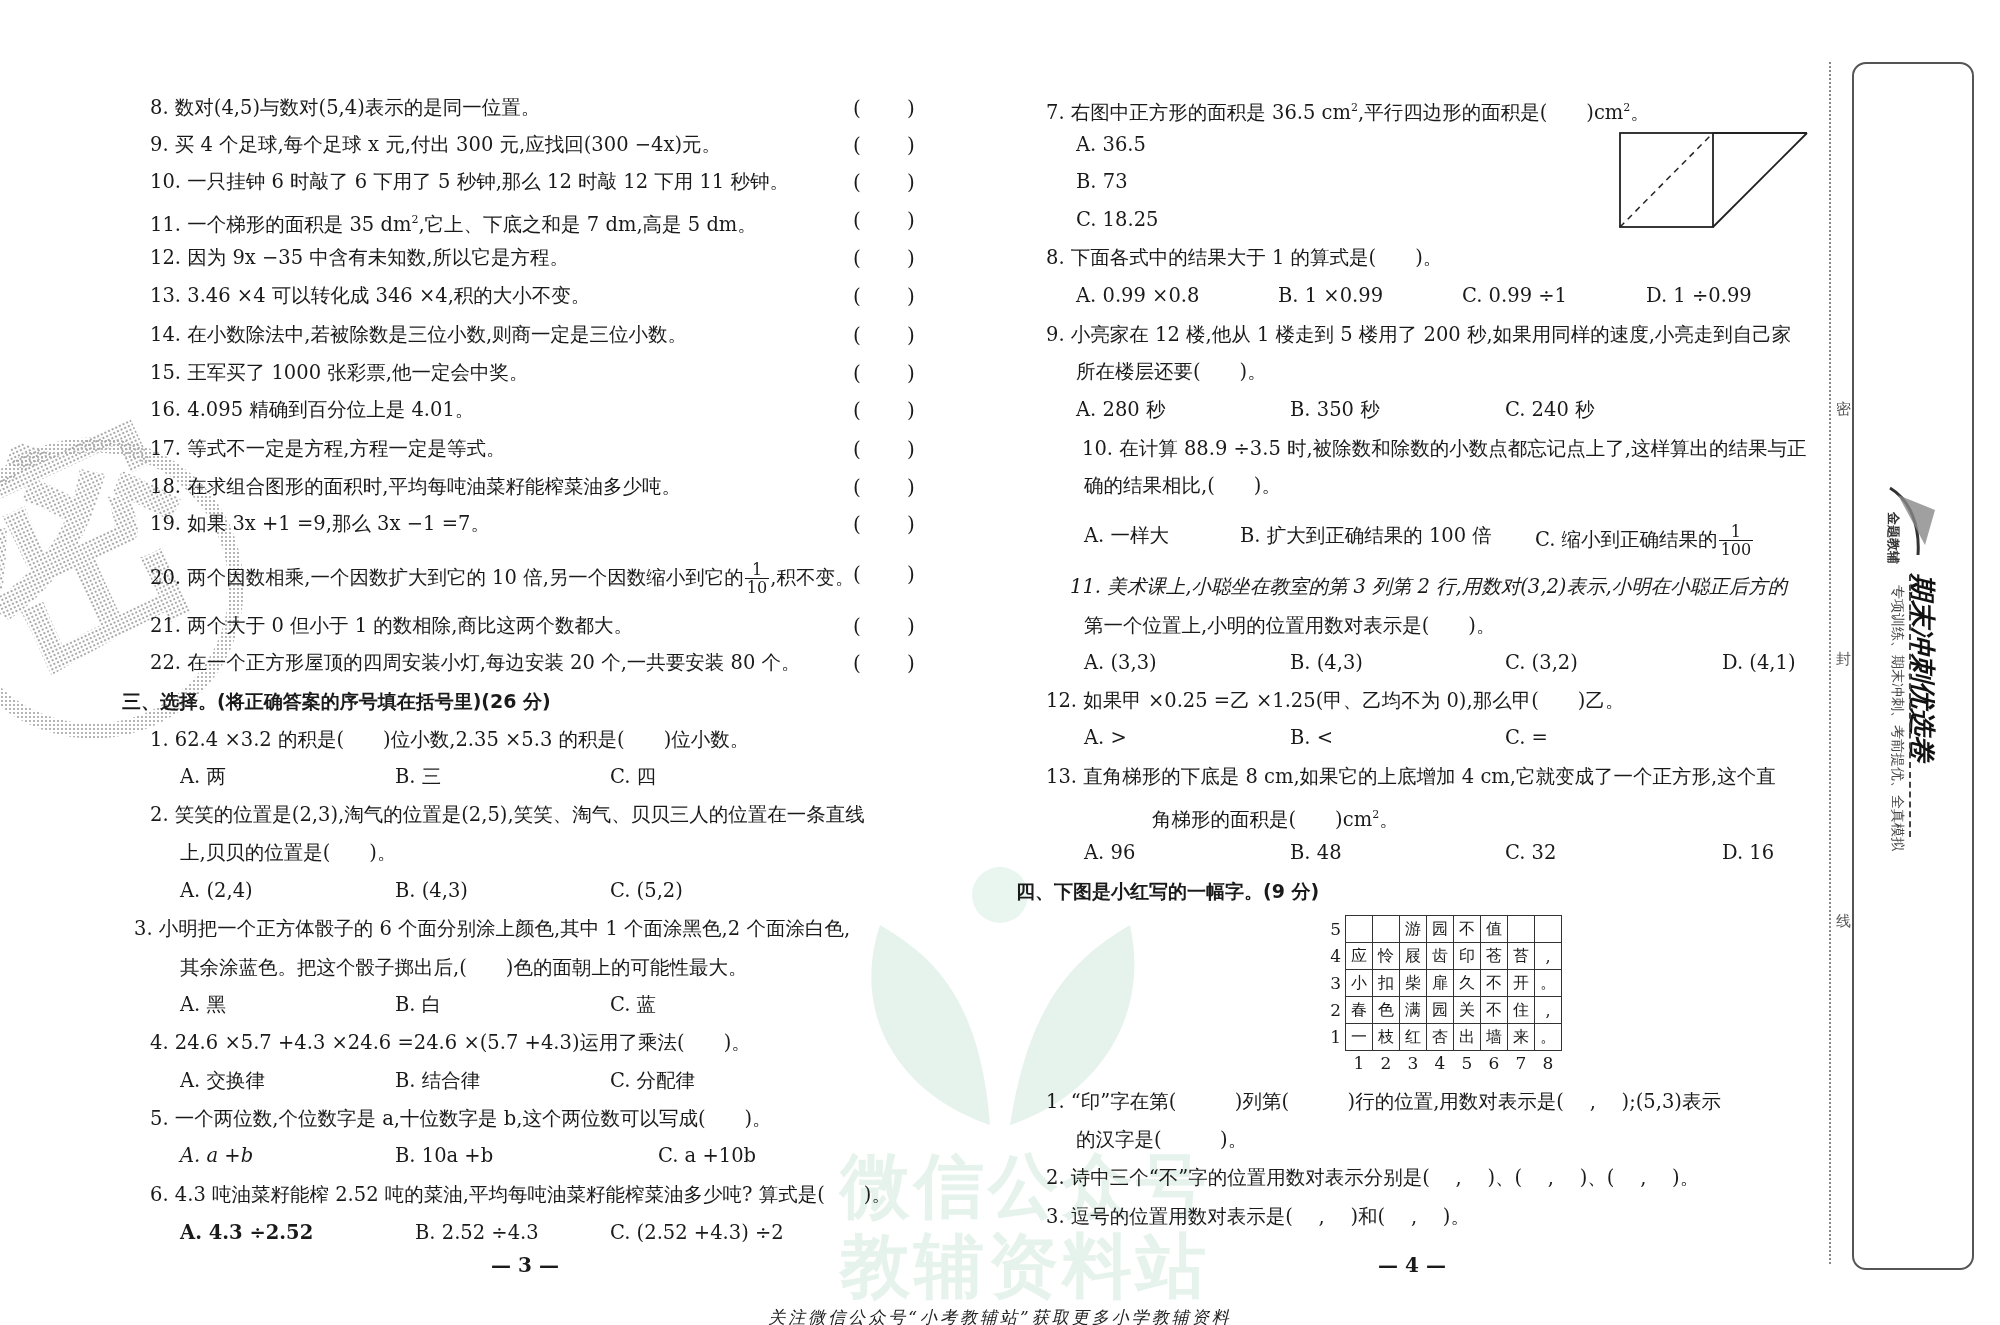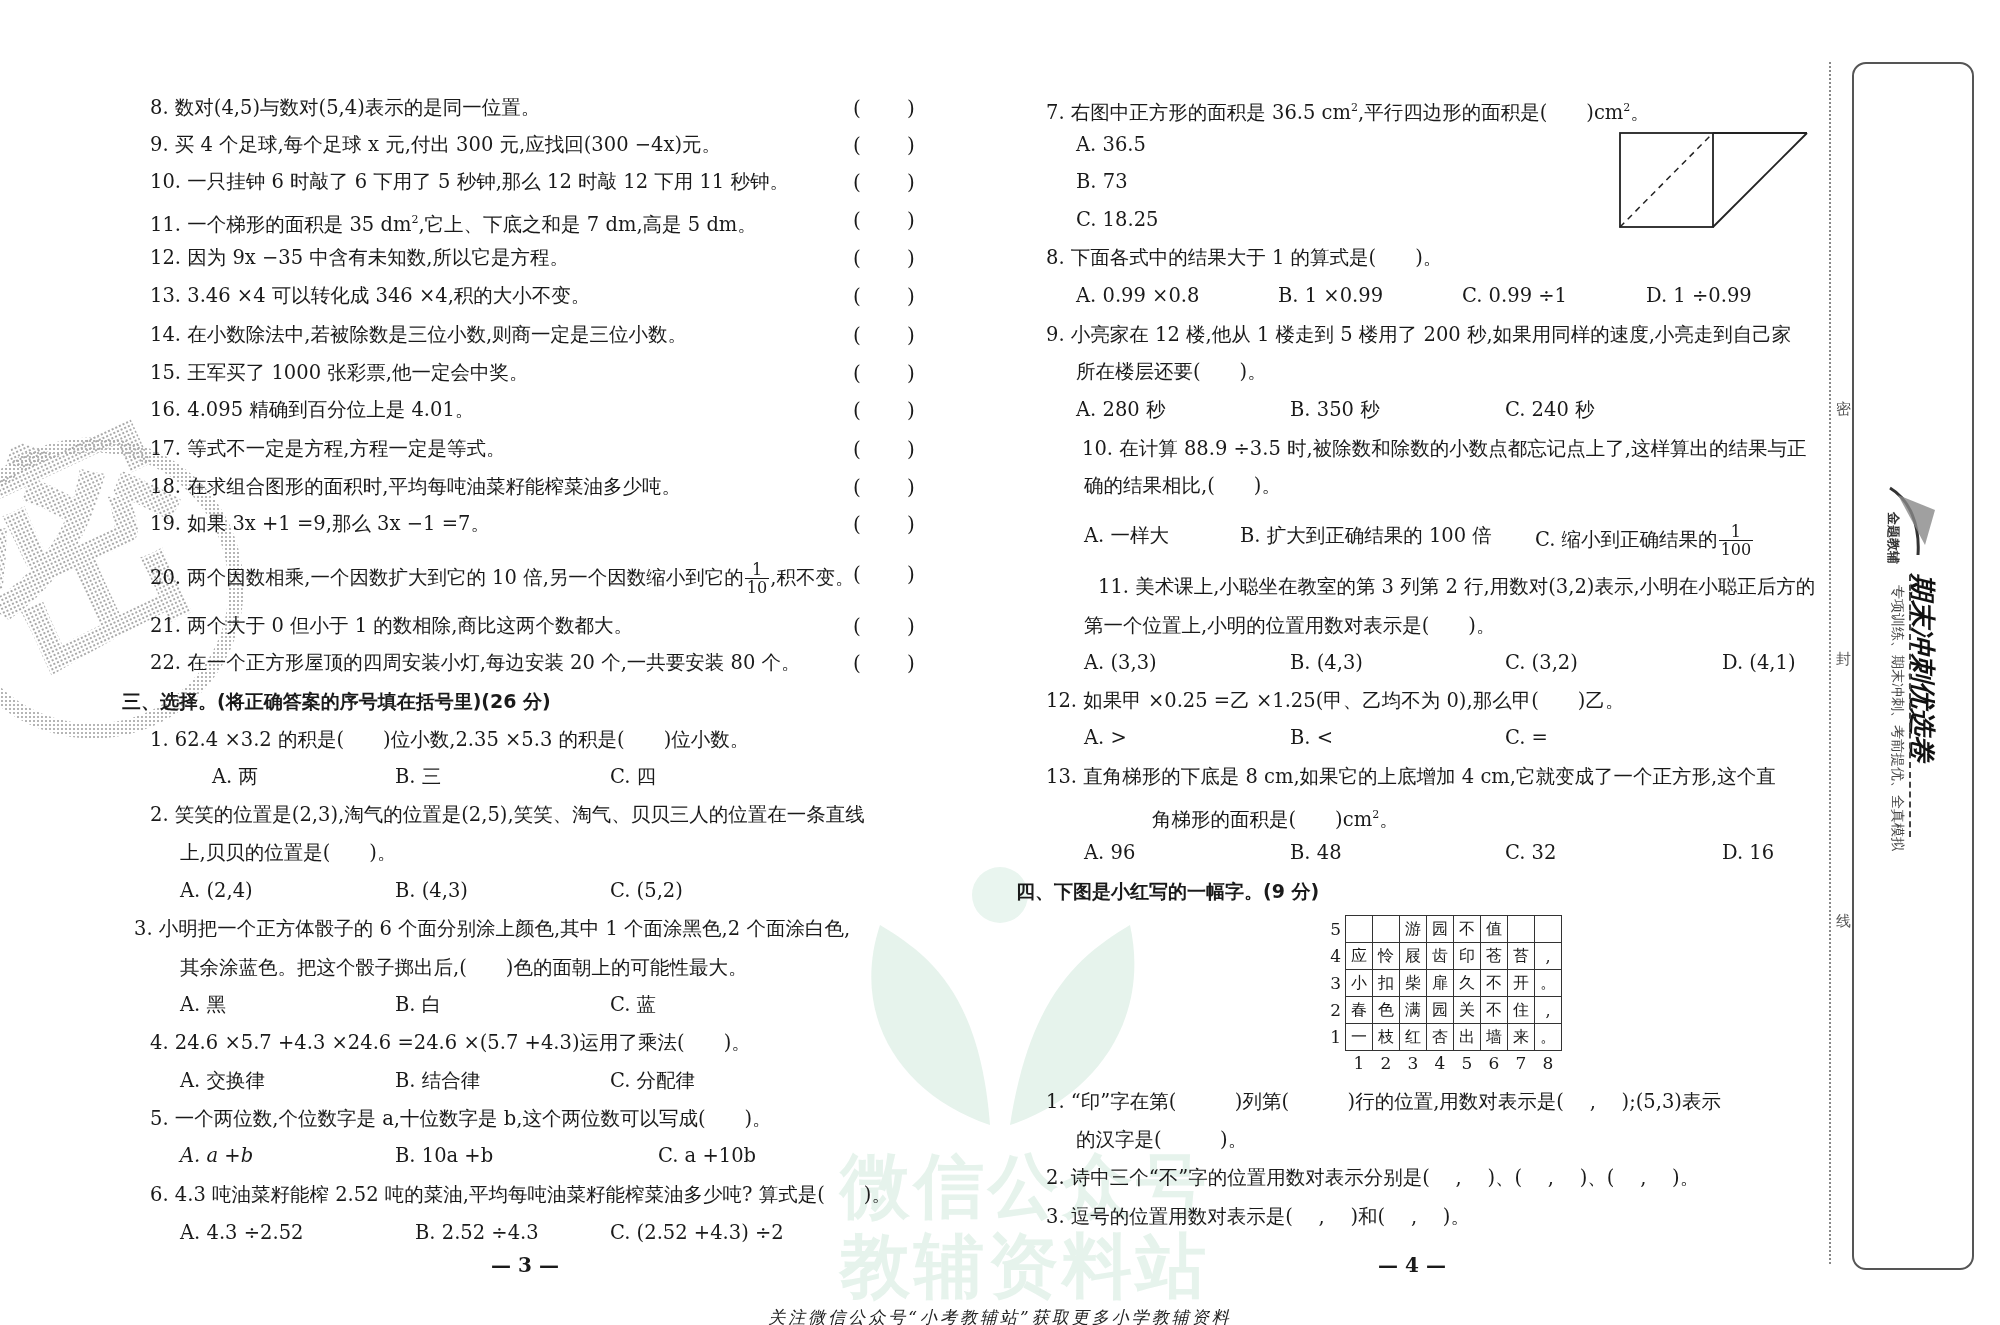--- a/index.html
+++ b/index.html
@@ -92,21 +92,21 @@
       <span class="paren" style="left:907px;top:574px;">)</span>
     <span class="paren" style="left:853px;top:626px;">(</span>
       <span class="paren" style="left:907px;top:626px;">)</span>
     <span class="paren" style="left:853px;top:663px;">(</span>
       <span class="paren" style="left:907px;top:663px;">)</span>
   </div>
 
   <div class="ln bold" style="left:122px;top:701px;">三、选择。(将正确答案的序号填在括号里)(26 分)</div>
 
   <div class="ln" style="left:150px;top:740px;">1. 62.4 ×3.2 的积是(　　)位小数,2.35 ×5.3 的积是(　　)位小数。</div>
-  <div class="ln" style="left:180px;top:777px;margin-left:32px;">A. 两</div>
+  <div class="ln" style="left:180px;top:777px;">A. 两</div>
   <div class="ln" style="left:395px;top:777px;">B. 三</div>
   <div class="ln" style="left:610px;top:777px;">C. 四</div>
 
   <div class="ln" style="left:150px;top:815px;">2. 笑笑的位置是(2,3),淘气的位置是(2,5),笑笑、淘气、贝贝三人的位置在一条直线</div>
   <div class="ln" style="left:180px;top:853px;">上,贝贝的位置是(　　)。</div>
   <div class="ln" style="left:180px;top:891px;">A. (2,4)</div>
   <div class="ln" style="left:395px;top:891px;">B. (4,3)</div>
   <div class="ln" style="left:610px;top:891px;">C. (5,2)</div>
 
   <div class="ln" style="left:134px;top:929px;">3. 小明把一个正方体骰子的 6 个面分别涂上颜色,其中 1 个面涂黑色,2 个面涂白色,</div>
@@ -119,21 +119,21 @@
   <div class="ln" style="left:180px;top:1081px;">A. 交换律</div>
   <div class="ln" style="left:395px;top:1081px;">B. 结合律</div>
   <div class="ln" style="left:610px;top:1081px;">C. 分配律</div>
 
   <div class="ln" style="left:150px;top:1119px;">5. 一个两位数,个位数字是 a,十位数字是 b,这个两位数可以写成(　　)。</div>
   <div class="ln" style="left:180px;top:1156px;font-style:italic;">A. a +b</div>
   <div class="ln" style="left:395px;top:1156px;">B. 10a +b</div>
   <div class="ln" style="left:610px;top:1156px;margin-left:48px;">C. a +10b</div>
 
   <div class="ln" style="left:150px;top:1195px;">6. 4.3 吨油菜籽能榨 2.52 吨的菜油,平均每吨油菜籽能榨菜油多少吨? 算式是(　　)。</div>
-  <div class="ln" style="left:180px;top:1233px;">A. 4.3 ÷2.52</div>
+  <div class="ln" style="left:180px;top:1233px;font-weight:bold;">A. 4.3 ÷2.52</div>
   <div class="ln" style="left:395px;top:1233px;margin-left:20px;">B. 2.52 ÷4.3</div>
   <div class="ln" style="left:610px;top:1233px;">C. (2.52 +4.3) ÷2</div>
 
   <div class="pagenum" style="left:525px;top:1266px;">— 3 —</div>
 </div>
 
 <div>
 
   <div class="ln" style="left:1046px;top:108px;"><span>7. 右图中正方形的面积是 36.5 cm</span><sup>2</sup><span>,平行四边形的面积是(　　)cm</span><sup>2</sup><span>。</span></div>
   <div class="ln" style="left:1076px;top:145px;">A. 36.5</div>
@@ -157,21 +157,21 @@
   <div class="ln" style="left:1076px;top:410px;">A. 280 秒</div>
   <div class="ln" style="left:1290px;top:410px;">B. 350 秒</div>
   <div class="ln" style="left:1505px;top:410px;">C. 240 秒</div>
 
   <div class="ln" style="left:1046px;top:449px;margin-left:36px;">10. 在计算 88.9 ÷3.5 时,被除数和除数的小数点都忘记点上了,这样算出的结果与正</div>
   <div class="ln" style="left:1084px;top:486px;">确的结果相比,(　　)。</div>
   <div class="ln" style="left:1084px;top:536px;">A. 一样大</div>
   <div class="ln" style="left:1240px;top:536px;">B. 扩大到正确结果的 100 倍</div>
   <div class="ln" style="left:1535px;top:536px;"><span>C. 缩小到正确结果的</span><span class="frac"><span class="num">1</span><span class="den">100</span></span></div>
 
-  <div class="ln" style="left:1098px;top:587px;">11. 美术课上,小聪坐在教室的第 3 列第 2 行,用数对(3,2)表示,小明在小聪正后方的</div>
+  <div class="ln" style="left:1070px;top:587px;font-style:italic;">11. 美术课上,小聪坐在教室的第 3 列第 2 行,用数对(3,2)表示,小明在小聪正后方的</div>
   <div class="ln" style="left:1084px;top:626px;">第一个位置上,小明的位置用数对表示是(　　)。</div>
   <div class="ln" style="left:1084px;top:663px;">A. (3,3)</div>
   <div class="ln" style="left:1290px;top:663px;">B. (4,3)</div>
   <div class="ln" style="left:1505px;top:663px;">C. (3,2)</div>
   <div class="ln" style="left:1722px;top:663px;">D. (4,1)</div>
 
   <div class="ln" style="left:1046px;top:701px;">12. 如果甲 ×0.25 =乙 ×1.25(甲、乙均不为 0),那么甲(　　)乙。</div>
   <div class="ln" style="left:1084px;top:738px;">A. &gt;</div>
   <div class="ln" style="left:1290px;top:738px;">B. &lt;</div>
   <div class="ln" style="left:1505px;top:738px;">C. =</div>

